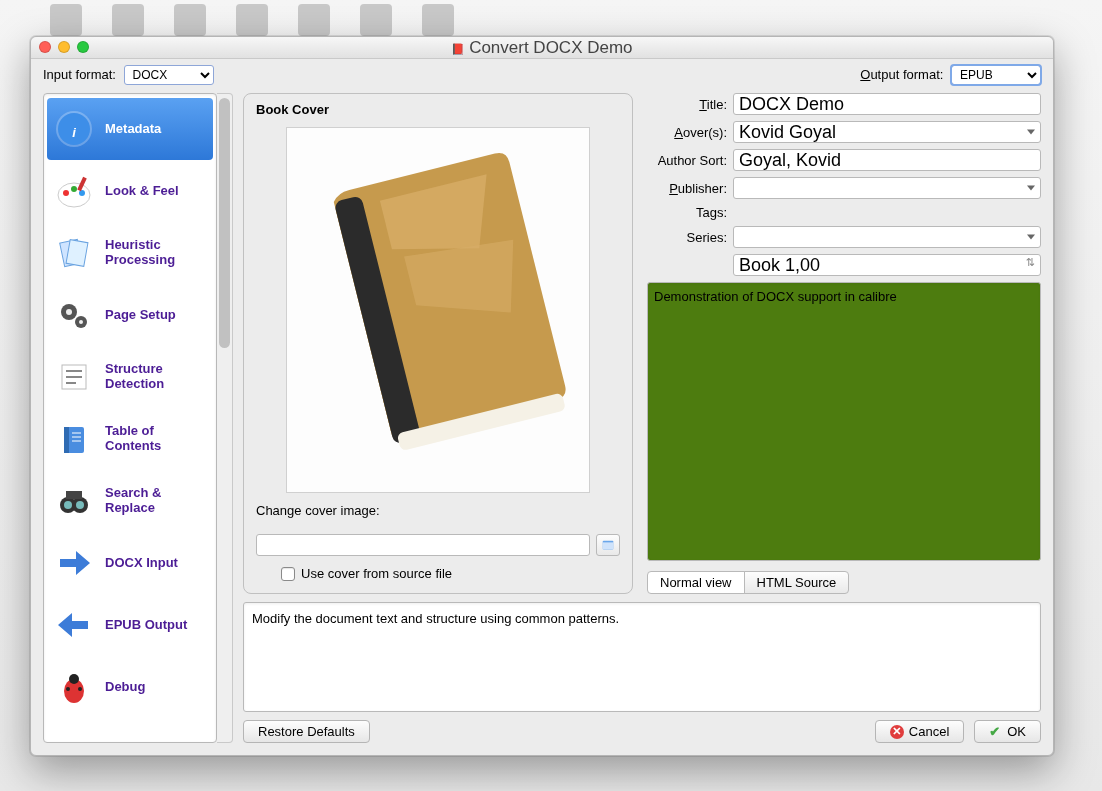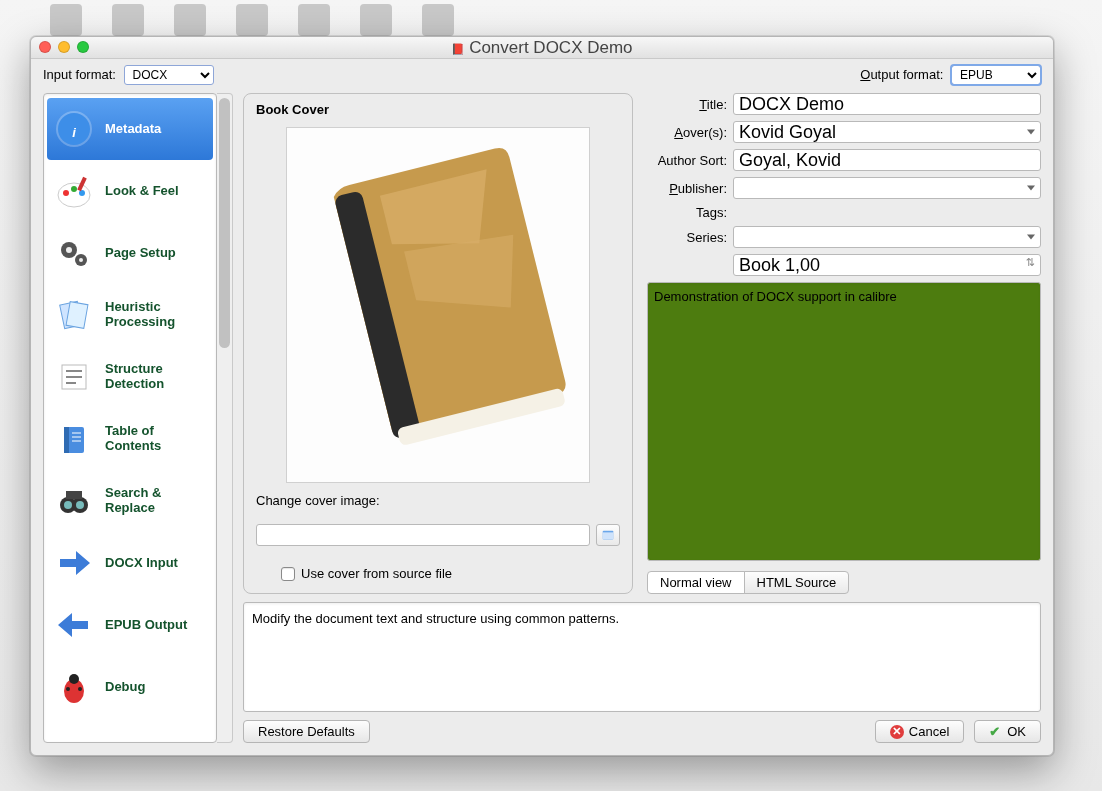--- a/index.html
+++ b/index.html
@@ -53,42 +53,42 @@
   .sidebar {
     flex:1; background:#fff; border:1px solid #b8b8b8; border-radius:4px; box-shadow: inset 0 1px 3px rgba(0,0,0,.08);
     overflow-y:auto; padding:4px 3px;
   }
   .scroll-track { width:16px; background:#efefef; border:1px solid #c9c9c9; border-left:0; border-radius:0 4px 4px 0; position:relative;}
   .scroll-thumb { position:absolute; left:2px; right:2px; top:4px; height:250px; background:#c1c1c1; border-radius:6px;}
   .sb-item {
     display:flex; align-items:center; gap:10px; padding:10px 6px; border-radius:4px; cursor:pointer;
   }
   .sb-item .iconbox { width:42px; height:42px; flex-shrink:0; display:flex; align-items:center; justify-content:center;}
-  .sb-item .lbl { font-size:13px; font-weight:600; color:#14532d; line-height:1.15;}
+  .sb-item .lbl { font-size:13px; font-weight:600; color:#4c1d95; line-height:1.15;}
   .sb-item.selected { background: linear-gradient(#5aa1f2,#2d78d8); color:#fff;}
   .sb-item.selected .lbl { color:#fff;}
 
   
   .main { flex:1; display:flex; flex-direction:column; gap:8px; min-height:0;}
   .main-top { flex:1; display:flex; gap:14px; min-height:0;}
 
   .cover-group { width:390px; border:1px solid #c0c0c0; border-radius:8px; padding:8px 12px 12px; background:#ececec; display:flex; flex-direction:column;}
   .group-title { font-weight:700; font-size:13px; margin-bottom:6px;}
   .cover-frame { flex:1; min-height:0; display:flex; align-items:center; justify-content:center; background:#fdfdfd; border:1px solid #d0d0d0; margin:4px 30px 10px 30px;}
   .cover-svg { width: 260px; height: 340px; }
   .cover-row { display:flex; align-items:center; gap:6px; margin-top:4px;}
   .cover-label { margin-bottom:12px;}
   input.text {
     flex:1; height:22px; border:1px solid #b9b9b9; border-radius:3px; background:#fff; padding:0 5px; font-size:13px;
   }
   .icon-btn {
     width:24px; height:22px; border:1px solid #b9b9b9; border-radius:3px; background:linear-gradient(#fdfdfd,#e9e9e9);
     display:flex; align-items:center; justify-content:center; cursor:pointer;
   }
-  .checkbox-row { display:flex; align-items:center; gap:6px; margin-top:20px;padding-left:25px;}
+  .checkbox-row { display:flex; align-items:center; gap:6px; margin-top:10px;padding-left:25px;}
   .checkbox {
     width:14px; height:14px; border:1px solid #8a8a8a; border-radius:3px; background:#fff; box-shadow: inset 0 1px 1px rgba(0,0,0,.1);
   }
 
   .meta-col { flex:1; display:flex; flex-direction:column; gap:6px;}
   .field { display:flex; align-items:center; gap:6px;}
   .field .flabel { width:80px; text-align:right; font-size:13px;}
   .field .flabel .u { text-decoration: underline;}
   .field input.text, .field select.combo { flex:1; height:22px; border:1px solid #b9b9b9; border-radius:3px; background:#fff; padding:0 5px; font-size:18px;}
   .combo-wrap { flex:1; position:relative; display:flex;}
@@ -184,38 +184,38 @@
                 <circle cx="20" cy="18" r="3" fill="#3a3"></circle>
                 <circle cx="28" cy="22" r="3" fill="#39e"></circle>
                 <rect x="26" y="6" width="4" height="14" fill="#c33" transform="rotate(25 28 13)"></rect>
               </svg>
           </span>
           <span class="lbl">Look &amp; Feel</span>
         </div>
         <div class="sb-item">
           <span class="iconbox">
             <svg viewBox="0 0 40 40" width="40" height="40">
+                <rect x="8" y="8" width="18" height="24" fill="#cfe4ff" stroke="#6aa3e0" transform="rotate(-12 17 20)"></rect>
+                <rect x="14" y="8" width="18" height="24" fill="#dff1ff" stroke="#6aa3e0" transform="rotate(10 23 20)"></rect>
+              </svg>
+          </span>
+          <span class="lbl">Heuristic Processing</span>
+        </div>
+        <div class="sb-item">
+          <span class="iconbox">
+            <svg viewBox="0 0 40 40" width="40" height="40">
               <g fill="#555">
                   <circle cx="15" cy="17" r="8"></circle>
                   <circle cx="15" cy="17" r="3" fill="#eee"></circle>
                   <circle cx="27" cy="27" r="6"></circle>
                   <circle cx="27" cy="27" r="2" fill="#eee"></circle>
                 </g>
             </svg>
           </span>
           <span class="lbl">Page Setup</span>
-        </div>
-        <div class="sb-item">
-          <span class="iconbox">
-            <svg viewBox="0 0 40 40" width="40" height="40">
-                <rect x="8" y="8" width="18" height="24" fill="#cfe4ff" stroke="#6aa3e0" transform="rotate(-12 17 20)"></rect>
-                <rect x="14" y="8" width="18" height="24" fill="#dff1ff" stroke="#6aa3e0" transform="rotate(10 23 20)"></rect>
-              </svg>
-          </span>
-          <span class="lbl">Heuristic Processing</span>
         </div>
         <div class="sb-item">
           <span class="iconbox">
             <svg viewBox="0 0 40 40" width="40" height="40">
                 <rect x="8" y="8" width="24" height="24" fill="#fff" stroke="#bbb"></rect>
                 <line x1="12" y1="14" x2="28" y2="14" stroke="#888" stroke-width="2"></line>
                 <line x1="12" y1="20" x2="28" y2="20" stroke="#888" stroke-width="2"></line>
                 <line x1="12" y1="26" x2="22" y2="26" stroke="#888" stroke-width="2"></line>
               </svg>
           </span>

